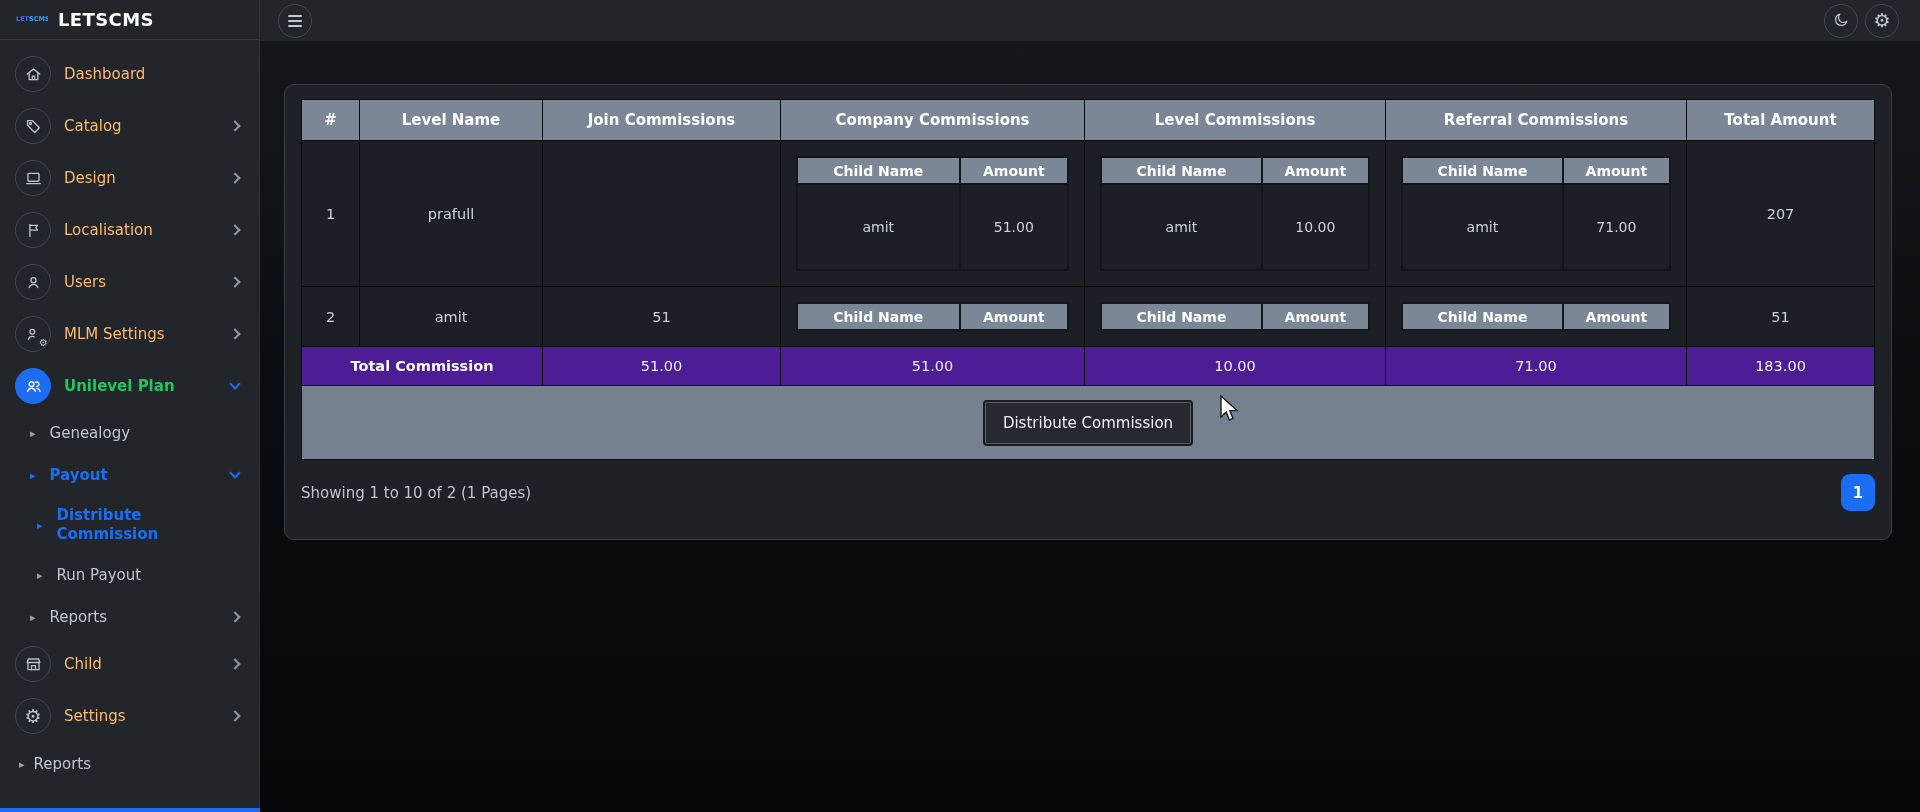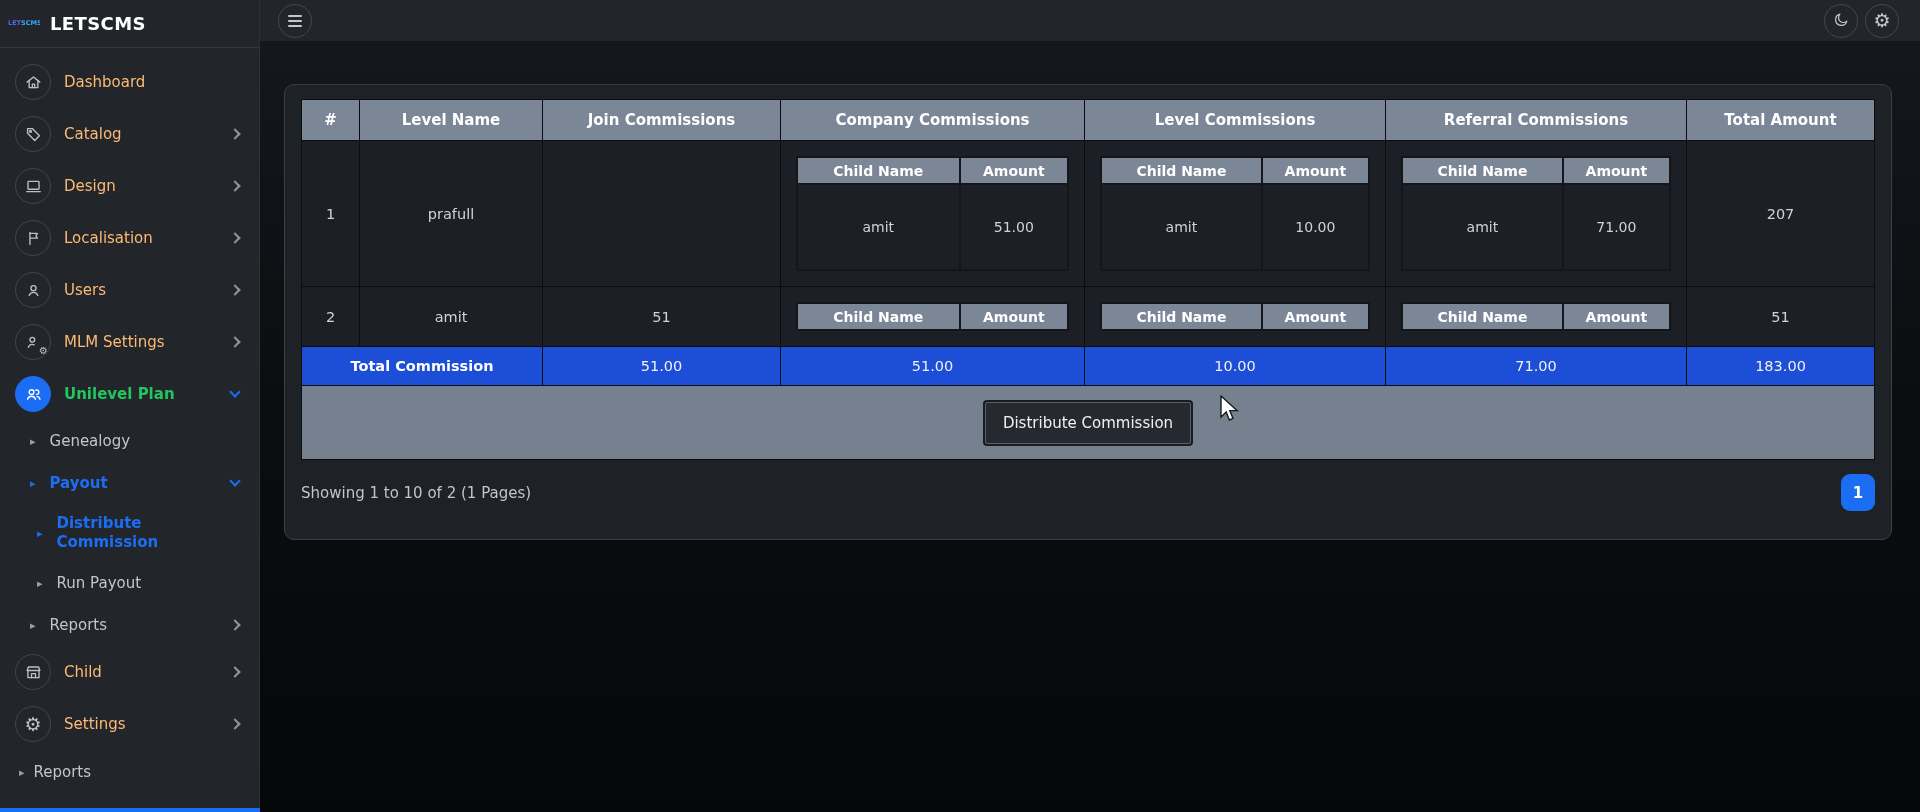--- a/index.html
+++ b/index.html
@@ -9,22 +9,22 @@
     background:#0a0c0f; color:#c9ced4; overflow:hidden; position:relative;
   }
 
   
   .sidebar {
     position:absolute; left:0; top:0; width:260px; height:812px;
     background:#22262b; border-right:1px solid rgba(255,255,255,.05);
     z-index:5;
   }
   .brand {
-    height:48px; display:flex; align-items:center; gap:10px;
-    padding:0 8px; border-bottom:1px solid rgba(255,255,255,.09);
+    height:40px; display:flex; align-items:center; gap:10px;
+    padding:0 16px; border-bottom:1px solid rgba(255,255,255,.09);
   }
   .brand-name { color:#fff; font-weight:bold; font-size:18px; letter-spacing:.4px; }
   .menu { padding-top:8px; }
   .m-item {
     height:52px; display:flex; align-items:center; gap:13px;
     padding:0 20px 0 15px; cursor:pointer;
   }
   .m-ico {
     width:36px; height:36px; border-radius:50%; flex:0 0 36px;
     border:1px solid #41464d; display:flex; align-items:center; justify-content:center;
@@ -93,21 +93,21 @@
   table.nested { width:100%; border-collapse:collapse; }
   .nested th {
     background:#7b8696; color:#fff; font-weight:bold; font-size:14px;
     height:27px; border:2px solid #14161a;
   }
   .nested td {
     background:#1c2026; color:#ced3d9; font-size:14px;
     height:27px; border:2px solid #14161a;
   }
   .nested .c-child { width:60%; }
-  .r-total td { background:#1d4ed8; color:#eef1f4; height:39px; font-size:14.5px; }
+  .r-total td { background:#4c1d95; color:#eef1f4; height:39px; font-size:14.5px; }
   .r-total .t-label { font-weight:bold; color:#fff; }
   .r-band td { background:#75818f; height:74px; }
   .btn-distribute {
     background:#26292f; color:#f0f1f3; border:1px solid #5a5f66;
     box-shadow:0 0 0 2px #1a1c20; border-radius:2px;
     font-size:15px; font-family:inherit; padding:11px 17px; cursor:pointer;
   }
   .card-footer {
     display:flex; align-items:center; justify-content:space-between;
     margin-top:14px; color:#c0c5cb; font-size:15px;

